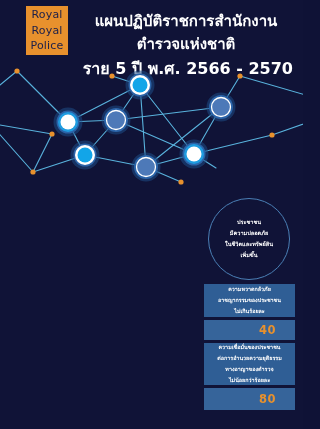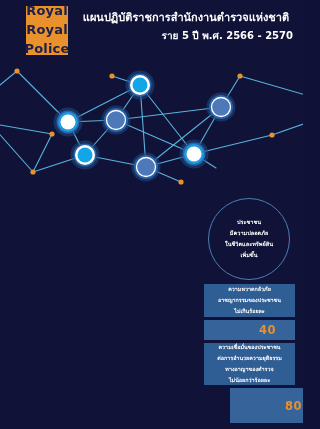--- a/index.html
+++ b/index.html
@@ -30,41 +30,41 @@
     height: 49px;
     background: #E8912D;
     display: flex;
     flex-direction: column;
     align-items: center;
     justify-content: center;
     line-height: 1.45;
   }
   #logo-badge .lg {
     color: #1b1f4a;
-    font-size: 13px;
-    font-weight: bold;
+    font-size: 11px;
+    font-weight: normal;
     letter-spacing: 0.2px;
   }
   #title-block {
     position: absolute;
     left: 76px; top: 10px;
     width: 222px;
     text-align: right;
   }
   #main-title {
     color: #ffffff;
-    font-size: 11px;
+    font-size: 15px;
     font-weight: bold;
     line-height: 1.5;
     text-align: center;
     padding-right: 2px;
   }
   #sub-title {
     color: #ffffff;
-    font-size: 10px;
+    font-size: 16px;
     font-weight: bold;
     line-height: 1.6;
     text-align: right;
     padding-right: 5px;
     margin-top: 1px;
   }
 
   
   #network {
     position: absolute;
@@ -134,21 +134,21 @@
   .stat-value {
     color: #E8912D;
     font-size: 11.5px;
     font-weight: bold;
     letter-spacing: 0.5px;
   }
 
   #card-a  { top: 88px;  height: 33px; }
   #value-a { top: 124px; height: 20px; }
   #card-b  { top: 147px; height: 42px; }
-  #value-b { top: 192px; height: 35px; margin-left: 26px; }
+  #value-b { top: 192px; height: 22px; }
 </style>
 </head>
 <body>
 
 <div id="header">
 
   <div id="logo-badge">
     <span class="lg">Royal</span>
     <span class="lg">Royal</span>
     <span class="lg">Police</span>

